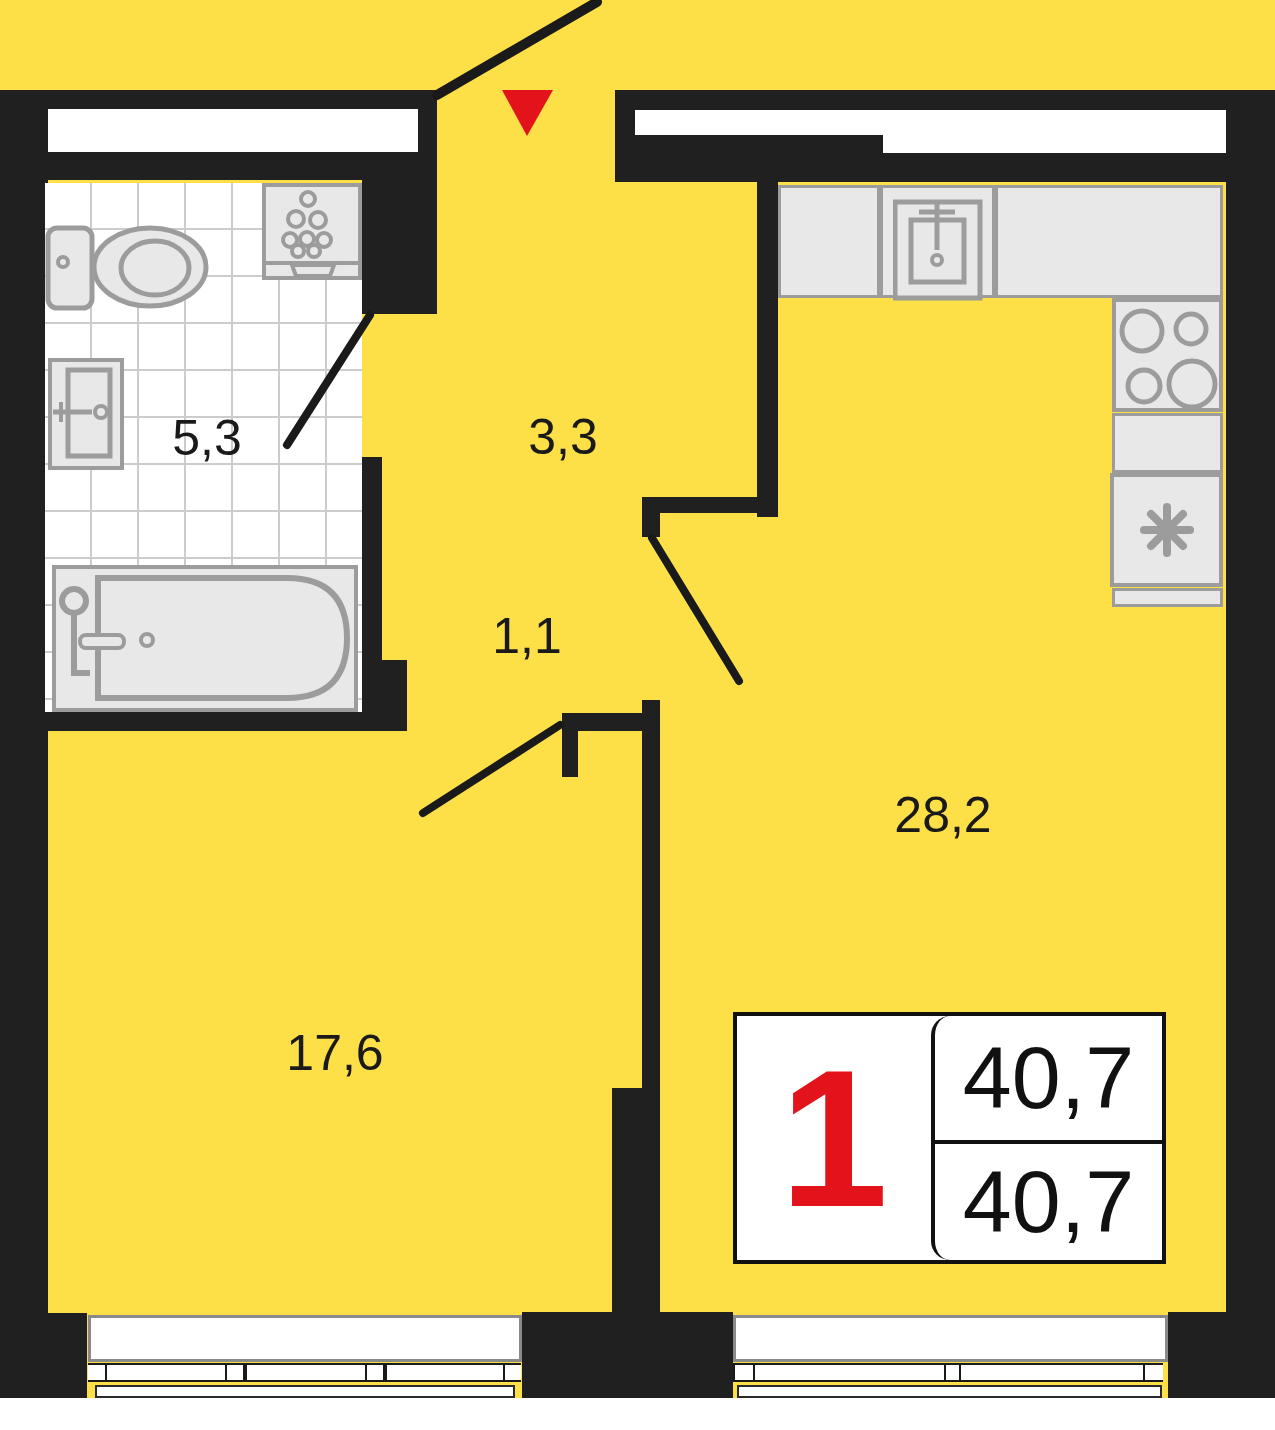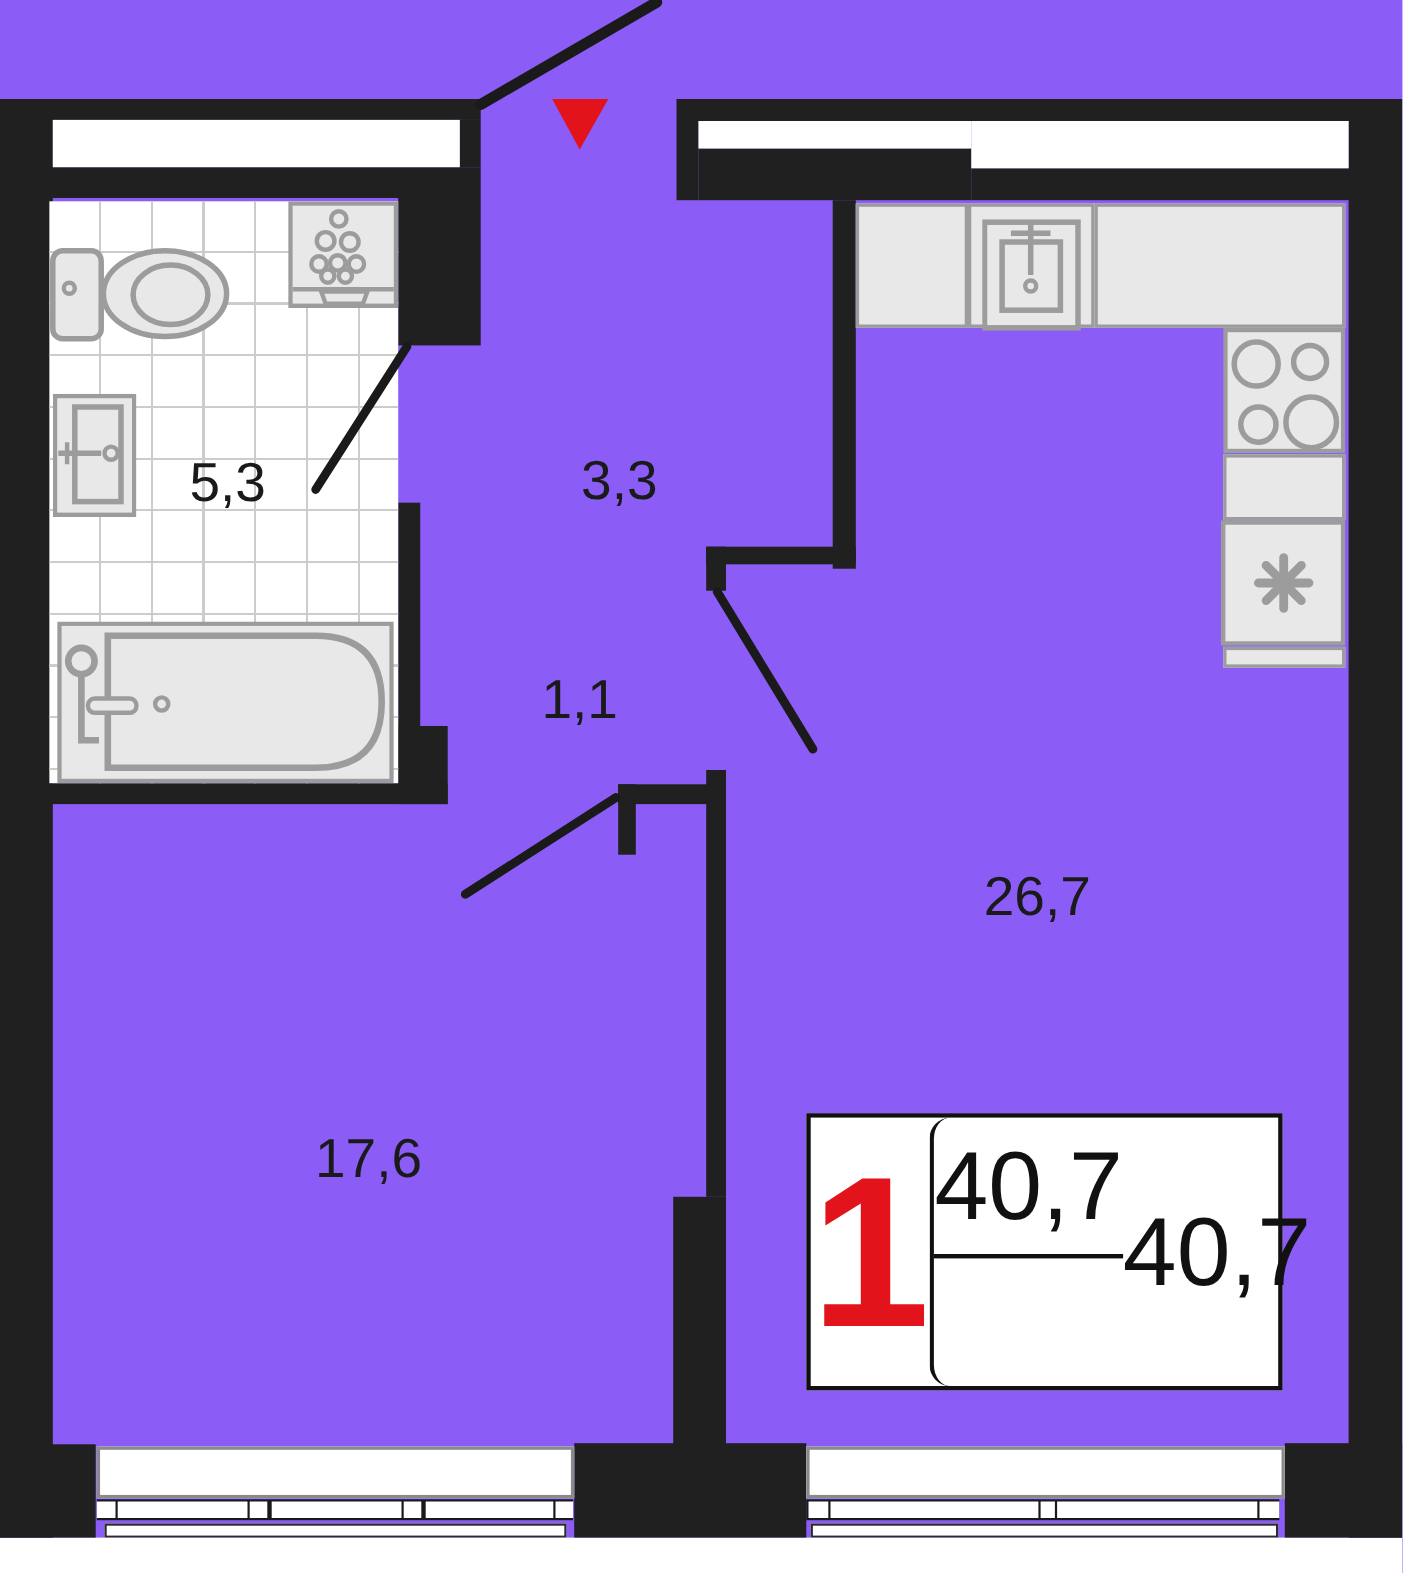--- a/index.html
+++ b/index.html
@@ -5,21 +5,21 @@
   :root{
     --wall:#202020;
     --accent:#e3131b;
     --fixstroke:#9c9c9c;
     --fixfill:#e8e8e8;
     --tileline:#cccccc;
     --text:#1a1a1a;
   }
   html,body{margin:0;padding:0;background:#fff;}
   .plan{
-    position:relative;width:1275px;height:1398px;background:#8b5cf6;overflow:hidden;
+    position:relative;width:1275px;height:1398px;background:#fde047;overflow:hidden;
     font-family:"Liberation Sans", sans-serif;color:var(--text);
   }
   .abs{position:absolute;}
   .wall{position:absolute;background:var(--wall);}
   .winslot{position:absolute;background:#fff;}
   .tilefloor{
     position:absolute;left:45px;top:183px;width:317px;height:529px;background:#fff;
     background-image:
       repeating-linear-gradient(to right, transparent 0 45px, var(--tileline) 45px 47px),
       repeating-linear-gradient(to bottom, transparent 0 45px, var(--tileline) 45px 47px);
@@ -34,21 +34,21 @@
     font-size:50px;font-weight:400;color:var(--text);white-space:nowrap;
   }
   .badge{
     position:absolute;left:733px;top:1012px;width:433px;height:252px;
     border:4px solid #111;background:#fff;box-sizing:border-box;display:flex;
   }
   .badge .num{
     width:194px;display:flex;align-items:center;justify-content:center;
     font-size:195px;font-weight:700;color:var(--accent);line-height:1;
   }
-  .badge .col{flex:1;border-left:4px solid #111;display:flex;flex-direction:row;border-radius:19px;}
+  .badge .col{flex:1;border-left:4px solid #111;display:flex;flex-direction:column;border-radius:19px;}
   .badge .area{
     display:flex;align-items:center;justify-content:center;
     font-size:88px;font-weight:400;color:#111;line-height:1;
   }
   .badge .area.top{height:128px;border-bottom:4px solid #111;box-sizing:border-box;}
   .badge .area.bottom{flex:1;}
   svg{display:block;}
 </style>
 </head>
 <body>
@@ -182,21 +182,21 @@
     <line x1="437" y1="95" x2="597" y2="2" stroke="#1a1a1a" stroke-width="10" stroke-linecap="round"></line>
     <line x1="370" y1="315" x2="287" y2="445" stroke="#1a1a1a" stroke-width="8" stroke-linecap="round"></line>
     <line x1="560" y1="725" x2="423" y2="813" stroke="#1a1a1a" stroke-width="8" stroke-linecap="round"></line>
     <line x1="652" y1="538" x2="739" y2="681" stroke="#1a1a1a" stroke-width="8" stroke-linecap="round"></line>
   </svg>
 
   <div class="roomlabel" style="left:207px;top:438px;">5,3</div>
   <div class="roomlabel" style="left:563px;top:437px;">3,3</div>
   <div class="roomlabel" style="left:527px;top:636px;">1,1</div>
   <div class="roomlabel" style="left:335px;top:1053px;">17,6</div>
-  <div class="roomlabel" style="left:943px;top:815px;">26,7</div>
+  <div class="roomlabel" style="left:943px;top:815px;">28,2</div>
 
   <div class="badge">
     <div class="num">1</div>
     <div class="col">
       <div class="area top">40,7</div>
       <div class="area bottom">40,7</div>
     </div>
   </div>
 
 </div>

